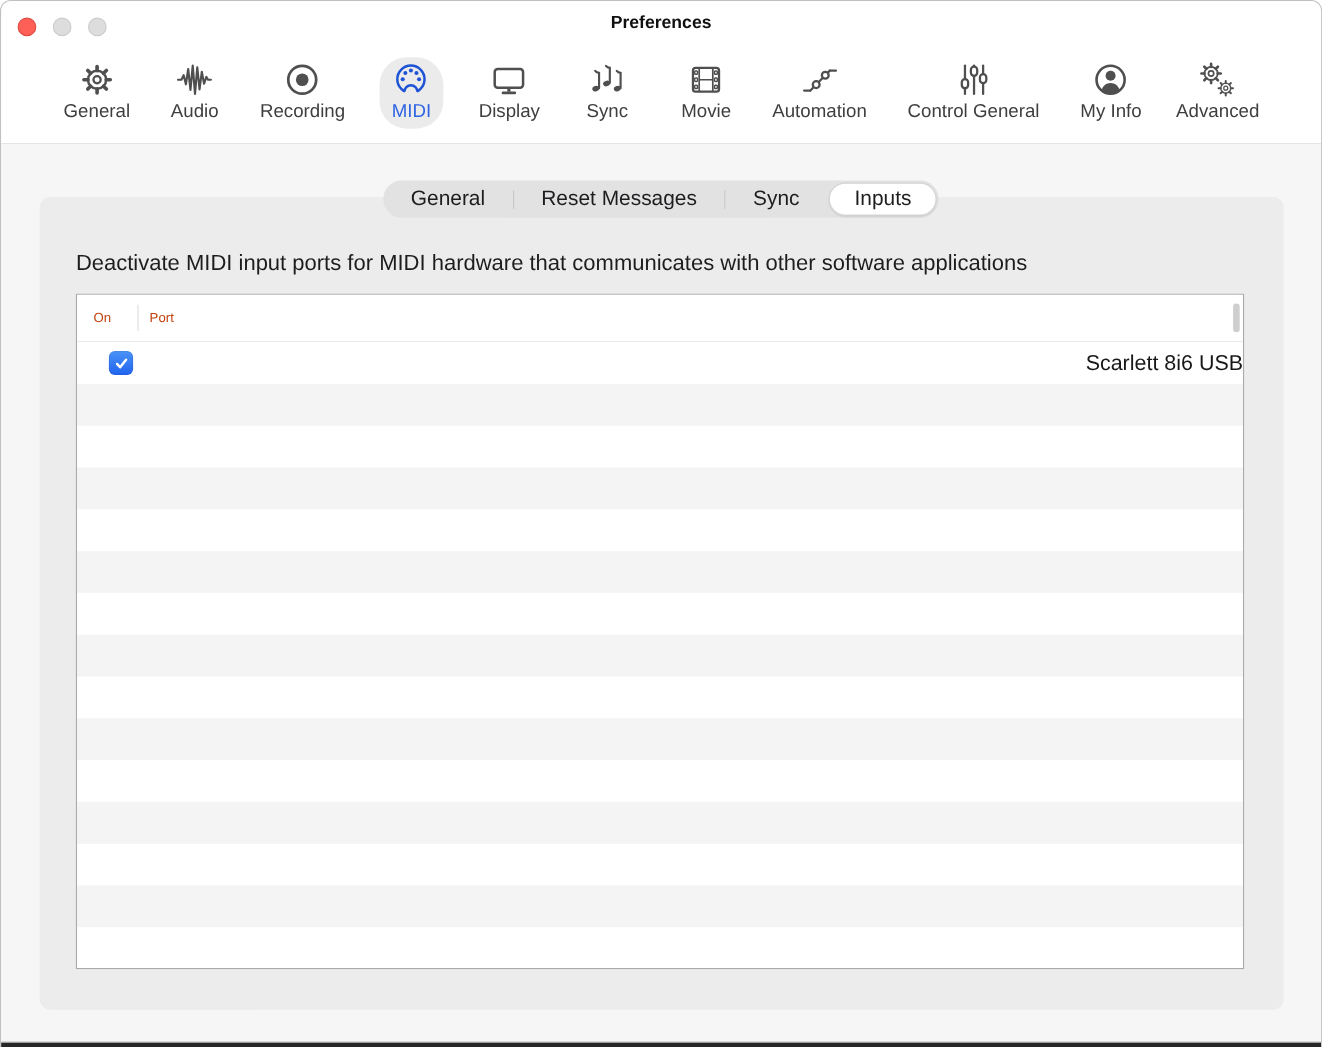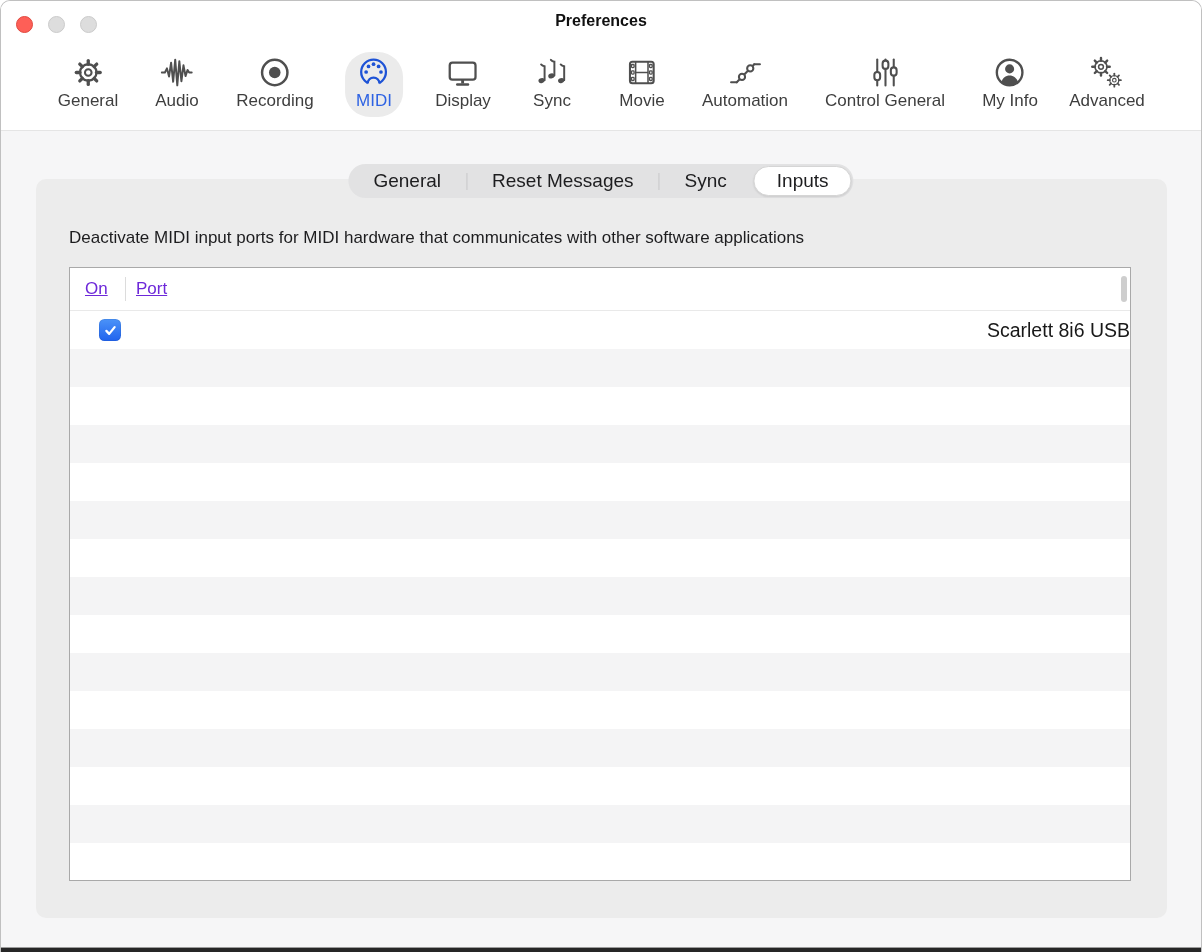--- a/index.html
+++ b/index.html
@@ -52,32 +52,32 @@
     font-size:19px;color:#1d1d1f;padding:0 25px;height:34px;line-height:34px;
     white-space:nowrap;cursor:default;
   }
   .tab.selected{
     background:#ffffff;border:1px solid #d5d5d5;box-sizing:border-box;
     height:30px;line-height:28px;margin:0 2px;padding:0 22px;border-radius:15px;
     box-shadow:0 1px 2px rgba(0,0,0,.10);
   }
   .tab-sep{width:1px;height:17px;background:#c8c8c9;}
   .description{
-    position:absolute;left:68px;top:97px;font-size:17px;color:#1d1d1f;white-space:nowrap;
+    position:absolute;left:68px;top:97px;font-size:20px;color:#1d1d1f;white-space:nowrap;
   }
   
   .table{
     position:absolute;left:68px;top:136px;width:1062px;height:614px;
     background:#ffffff;border:1px solid #a9a9a9;box-sizing:border-box;
   }
   .thead{
     height:42px;display:flex;align-items:center;border-bottom:1px solid #e9e9e9;
     background:#ffffff;
   }
-  .th{font-size:17px;color:#6d28d9;text-decoration:underline;}
+  .th{font-size:12px;color:#c2410c;}
   .th.on{width:55px;padding-left:15px;box-sizing:border-box;}
   .th-sep{width:1px;height:24px;background:#dcdcdc;}
   .th.port{padding-left:10px;}
   .row{height:38px;}
   .row.alt{background:#f4f4f5;}
   .row.data{display:flex;align-items:center;background:#ffffff;justify-content:space-between;}
   .checkbox{
     width:22px;height:22px;margin-left:29px;border-radius:5.5px;
     background:linear-gradient(180deg,#4b93f8,#2063ee);
     display:flex;align-items:center;justify-content:center;

